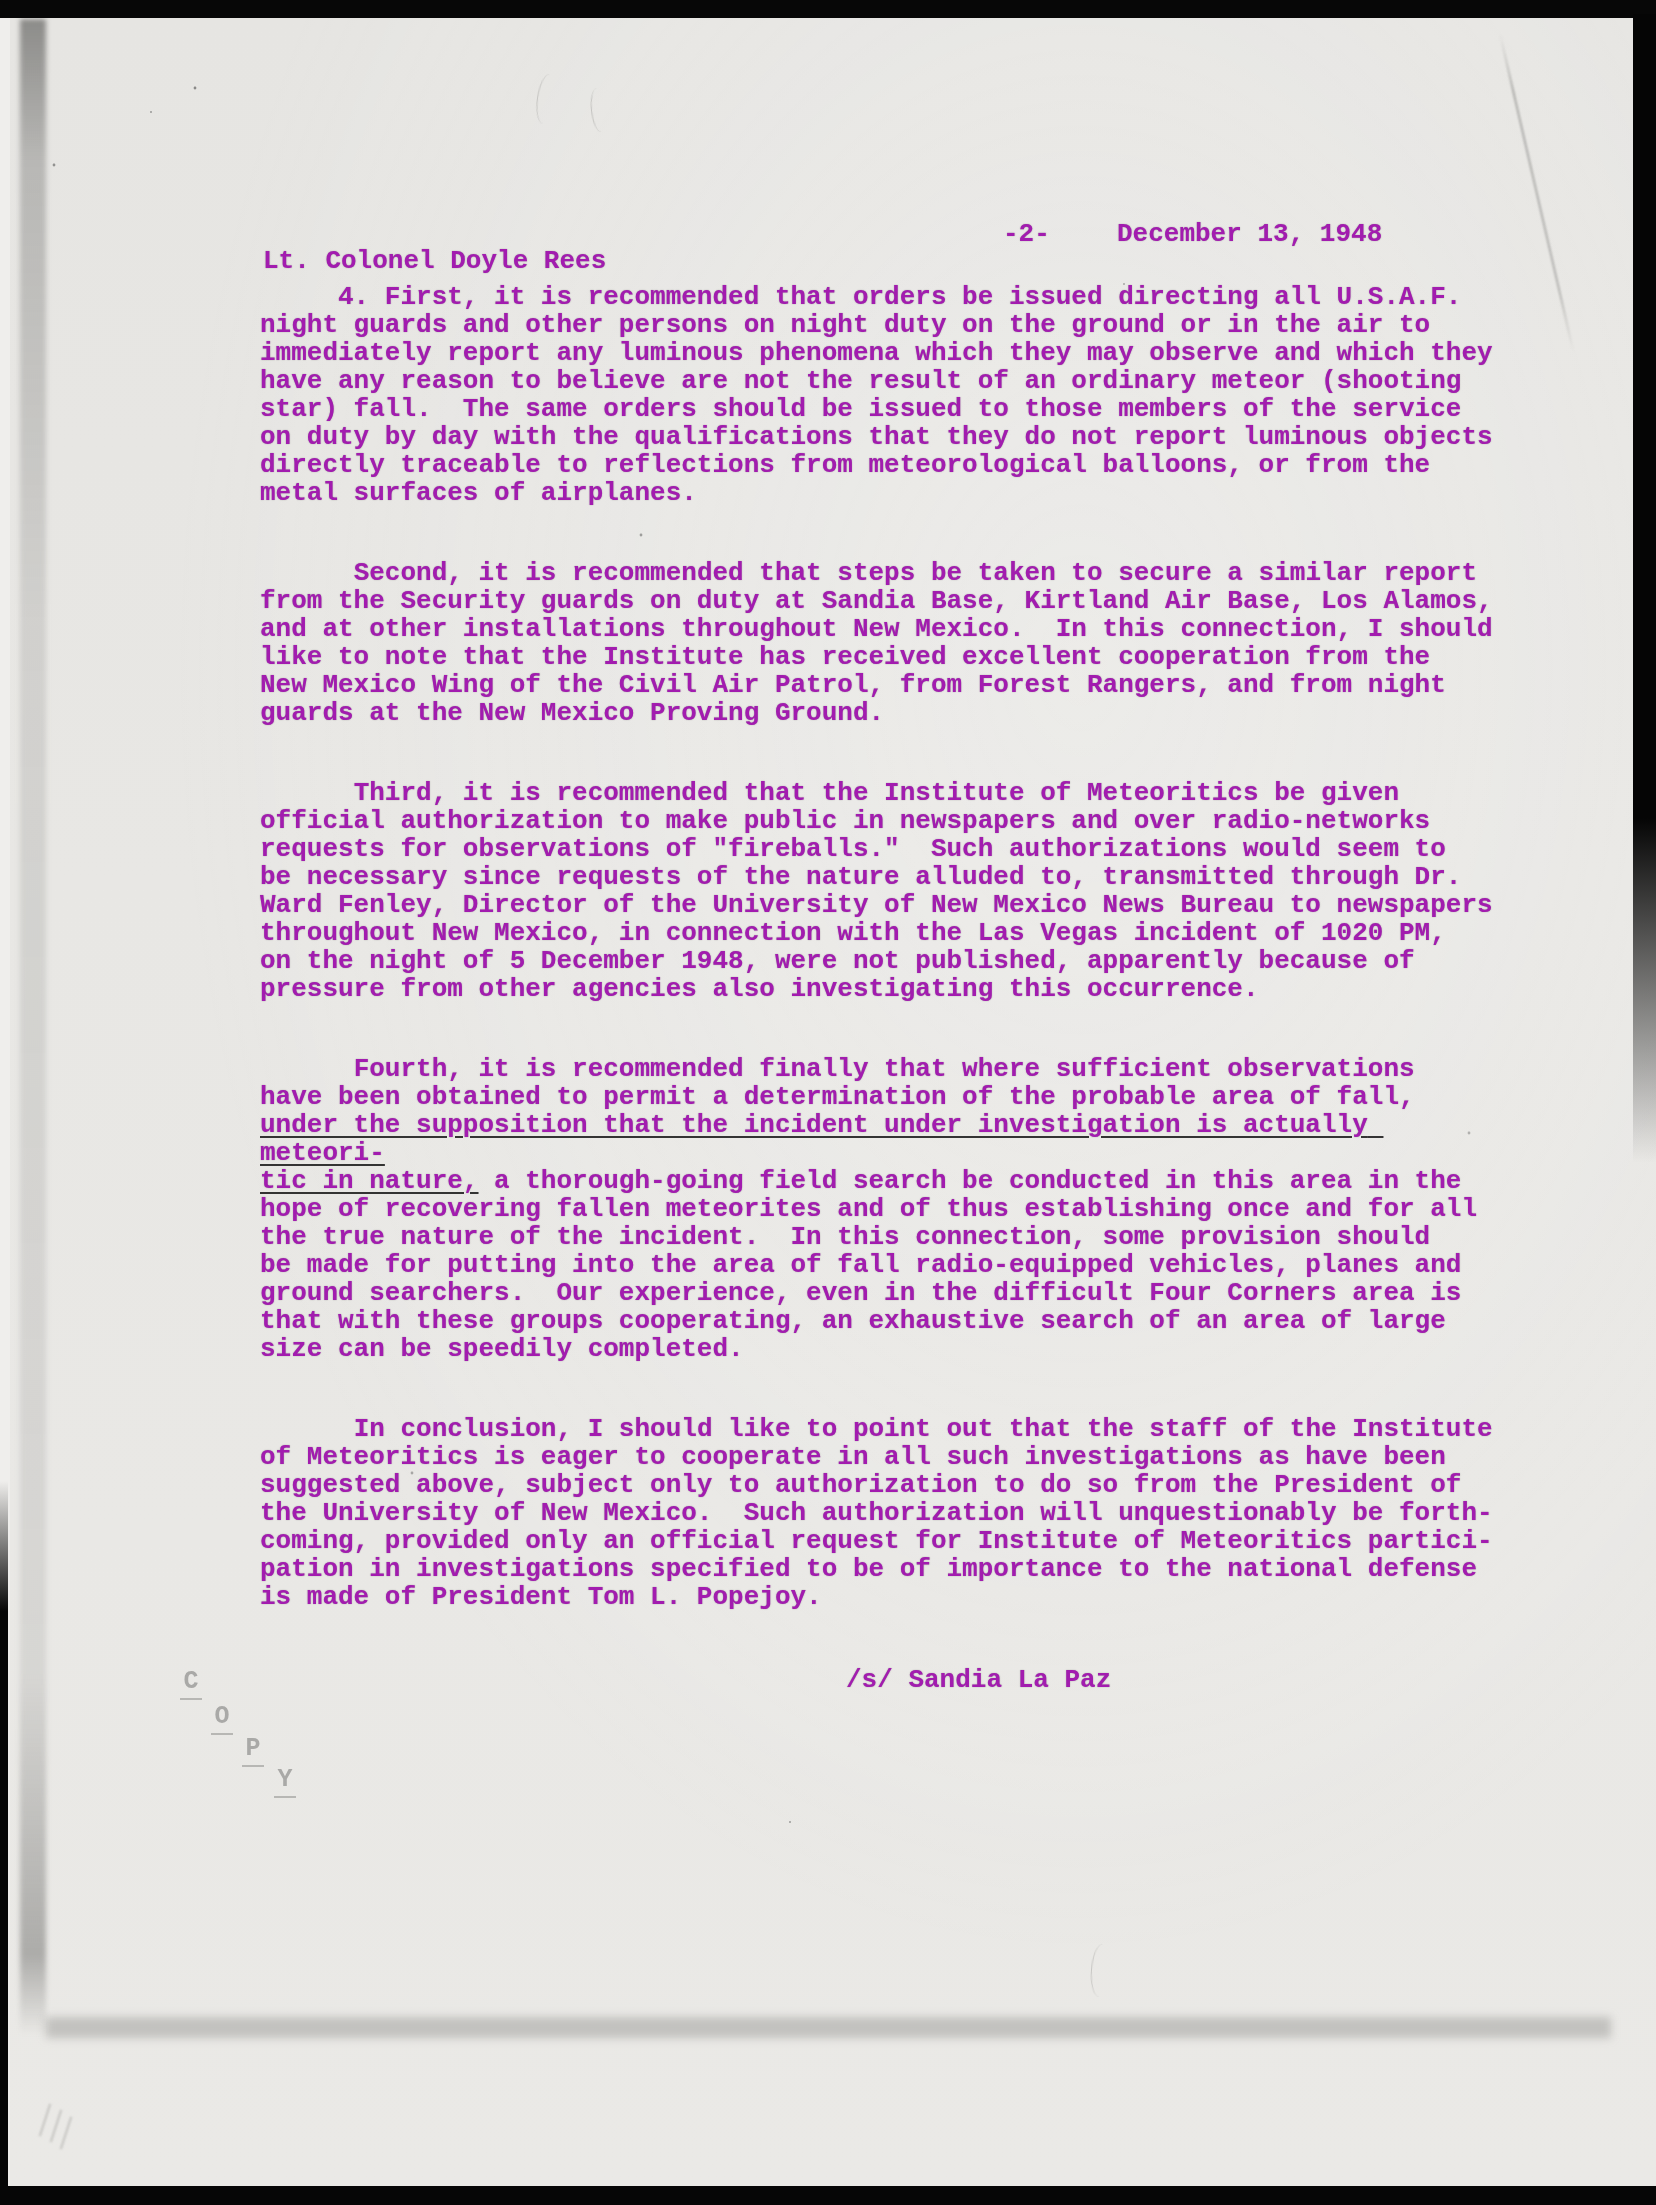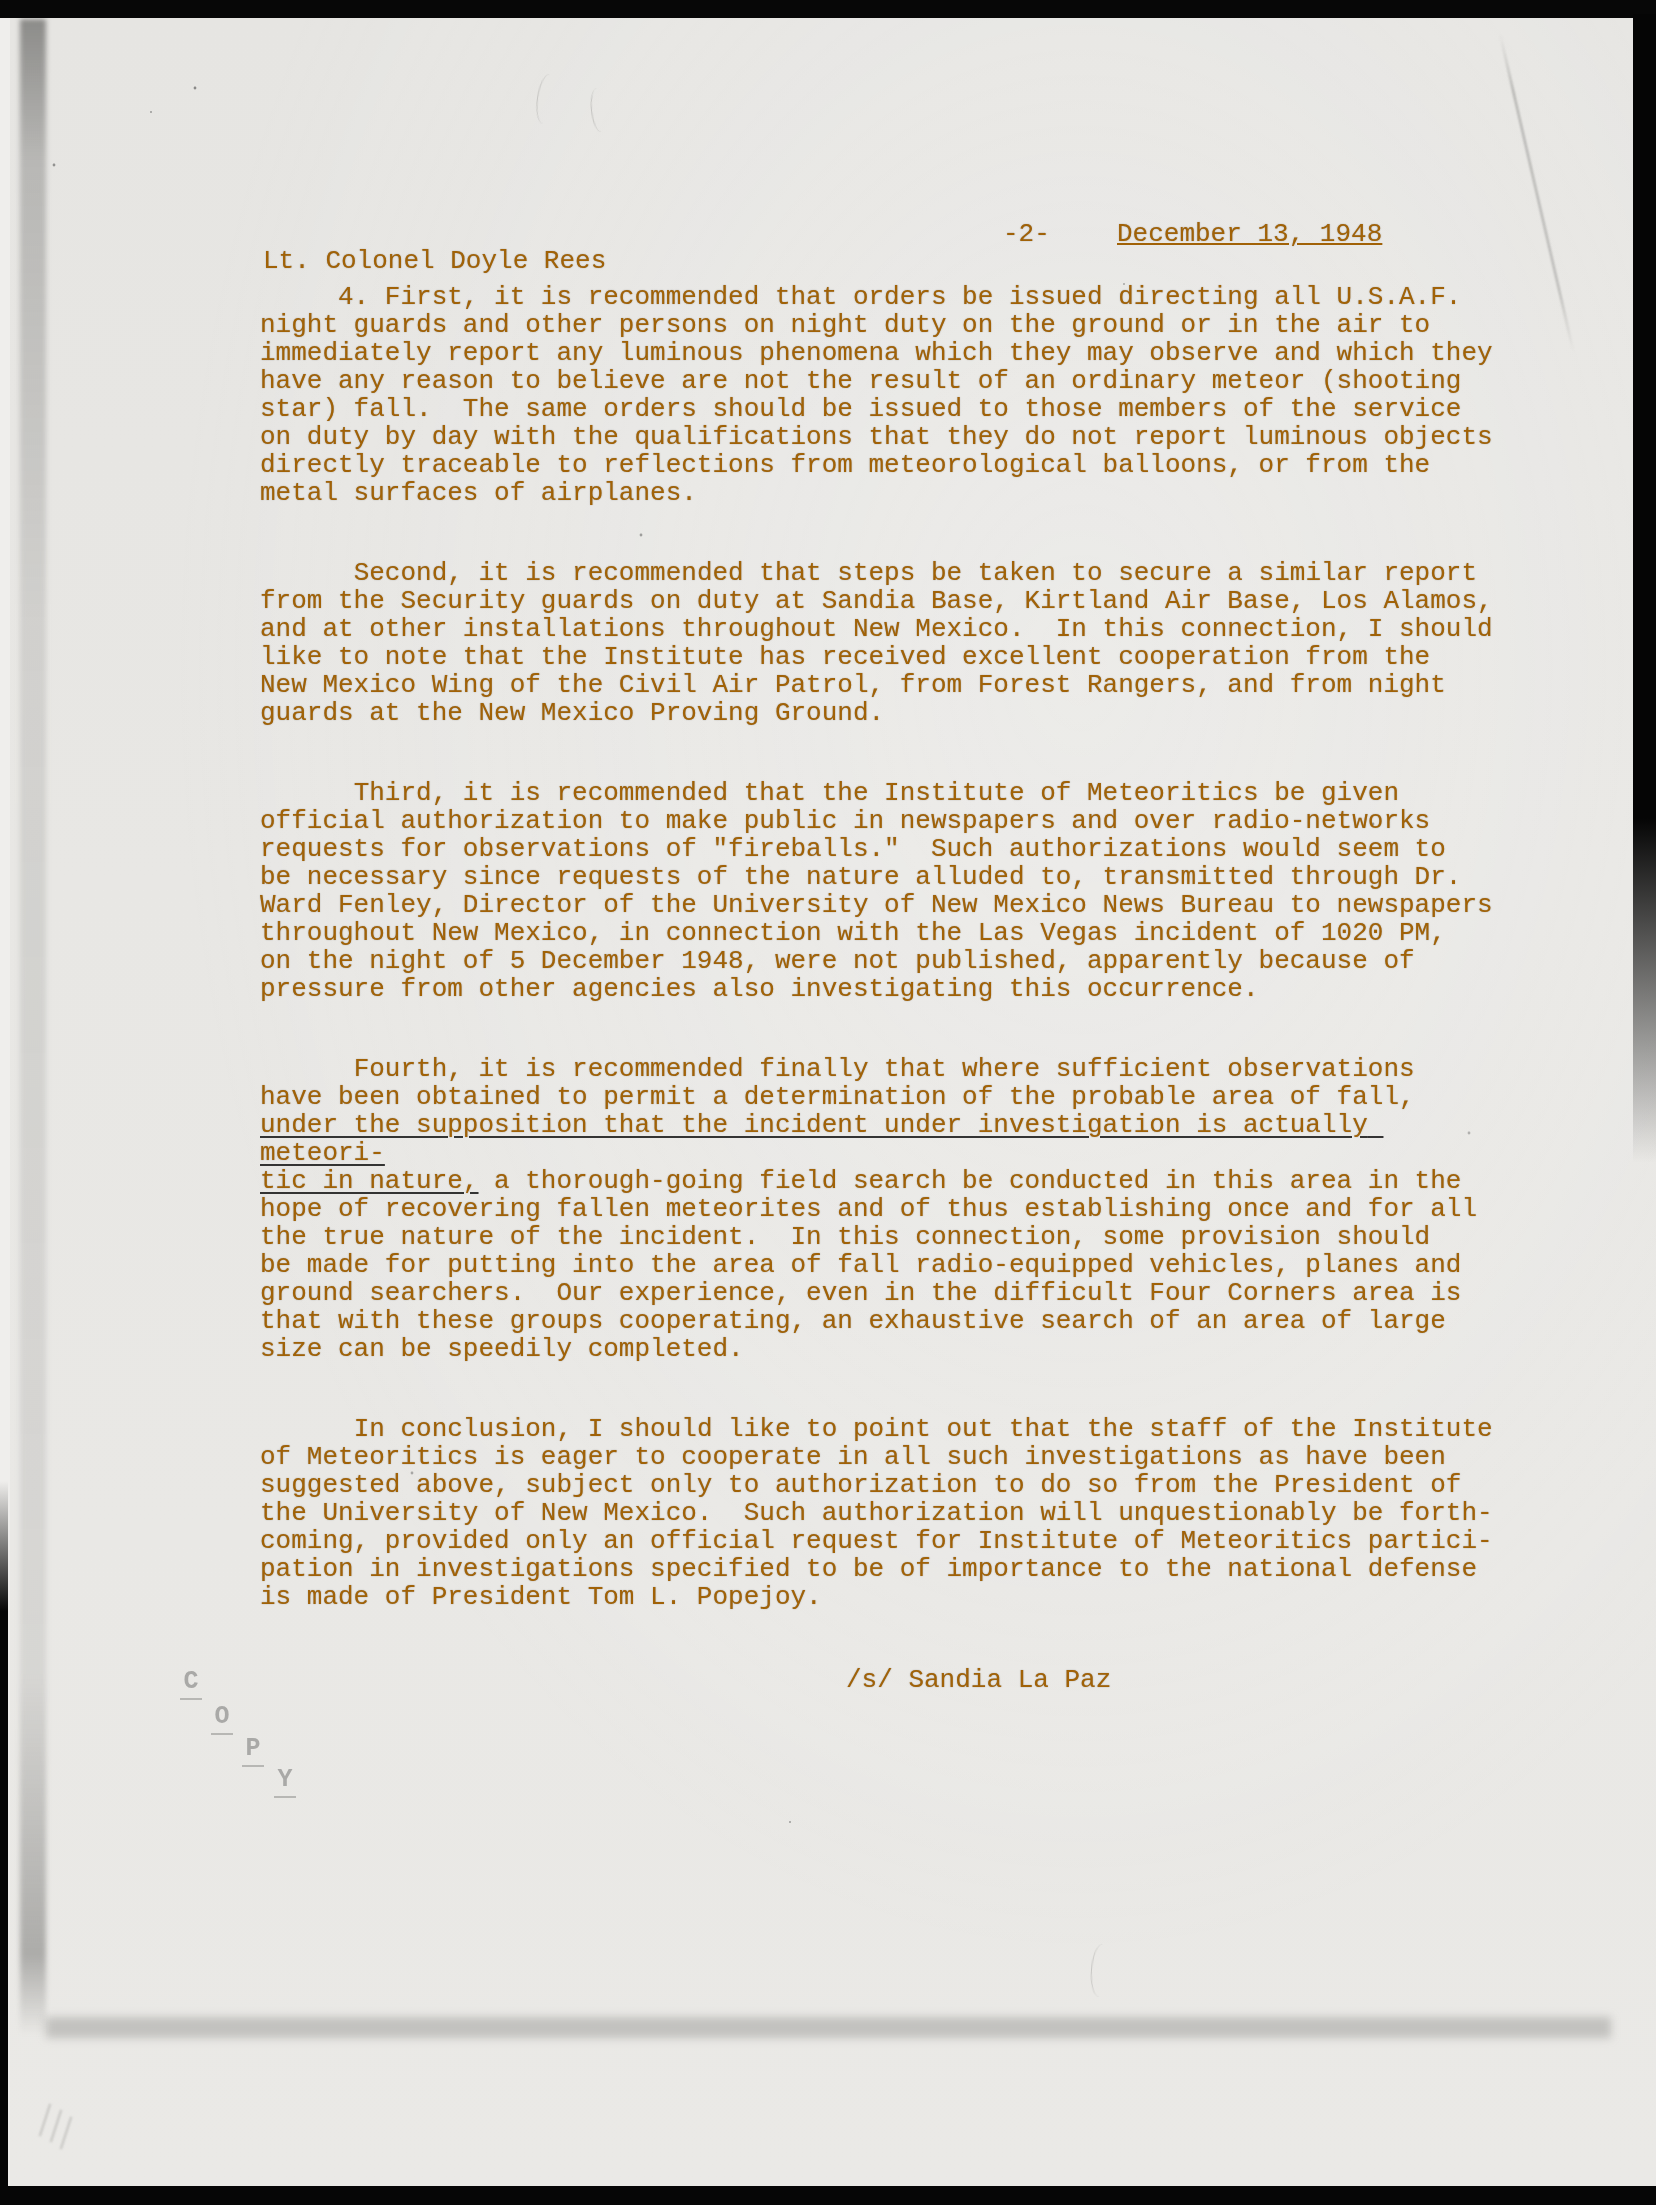--- a/index.html
+++ b/index.html
@@ -33,21 +33,21 @@
   .arc-c{left:1091px;top:1944px;width:19.4px;height:53px;transform:rotate(4deg);}
   .scuff{position:absolute;width:2.2px;height:34px;background:rgba(115,115,113,.32);filter:blur(0.9px);
          transform:rotate(18deg);}
   .specks{position:absolute;left:0;top:0;width:1.8px;height:1.8px;border-radius:50%;background:rgba(45,45,45,.55);
      box-shadow: 53px 164px 0 0.4px rgba(45,45,45,.45), 150px 111px 0 0 rgba(45,45,45,.4),
        194px 87px 0 0.4px rgba(45,45,45,.5), 640px 534px 0 0.4px rgba(45,45,45,.4),
        1123px 283px 0 0 rgba(45,45,45,.35), 1372px 823px 0 0.4px rgba(45,45,45,.4),
        986px 1096px 0 0 rgba(45,45,45,.35), 411px 1472px 0 0.4px rgba(45,45,45,.35),
        789px 1821px 0 0 rgba(45,45,45,.4), 1468px 1132px 0 0.4px rgba(45,45,45,.3);}
   
-  .typewriter{color:#a16207;font-size:26px;line-height:28px;font-weight:400;
+  .typewriter{color:#a21caf;font-size:26px;line-height:28px;font-weight:700;
               text-shadow:0 0 1.3px rgba(30,30,30,.38);filter:blur(0.4px);}
   .hdr-item{position:absolute;white-space:pre;}
   .letter-body{position:absolute;left:260px;top:283px;width:1242px;}
   .para{white-space:pre-wrap;margin:0 0 52px 0;}
   .underlined{text-decoration:underline;text-decoration-thickness:2.2px;text-underline-offset:4.4px;
               text-decoration-color:rgba(28,28,28,.82);}
   .signature{position:absolute;left:846px;top:1666px;white-space:pre;}
   
   .stamp-letter{position:absolute;font-family:"Liberation Mono","DejaVu Sans Mono",monospace;
       font-size:25px;font-weight:700;color:rgba(82,82,80,.42);
@@ -71,21 +71,21 @@
   <div class="arc arc-b"></div>
   <div class="arc arc-c"></div>
   <div class="scuff" style="left:44px;top:2103px;"></div>
   <div class="scuff" style="left:55px;top:2109px;"></div>
   <div class="scuff" style="left:65px;top:2116px;"></div>
   <div class="specks"></div>
 
   <div class="typewriter">
     <span class="hdr-item" style="left:263px;top:220px;margin-top:27px;">Lt. Colonel Doyle Rees</span>
     <span class="hdr-item" style="left:1003px;top:220px;">-2-</span>
-    <span class="hdr-item" style="left:1117px;top:220px;text-decoration:underline;">December 13, 1948</span>
+    <span class="hdr-item" style="left:1117px;top:220px;">December 13, 1948</span>
   </div>
 
   <div class="letter-body typewriter">
       <div class="para"><span>     4. First, it is recommended that orders be issued directing all U.S.A.F.
 night guards and other persons on night duty on the ground or in the air to
 immediately report any luminous phenomena which they may observe and which they
 have any reason to believe are not the result of an ordinary meteor (shooting
 star) fall.  The same orders should be issued to those members of the service
 on duty by day with the qualifications that they do not report luminous objects
 directly traceable to reflections from meteorological balloons, or from the

